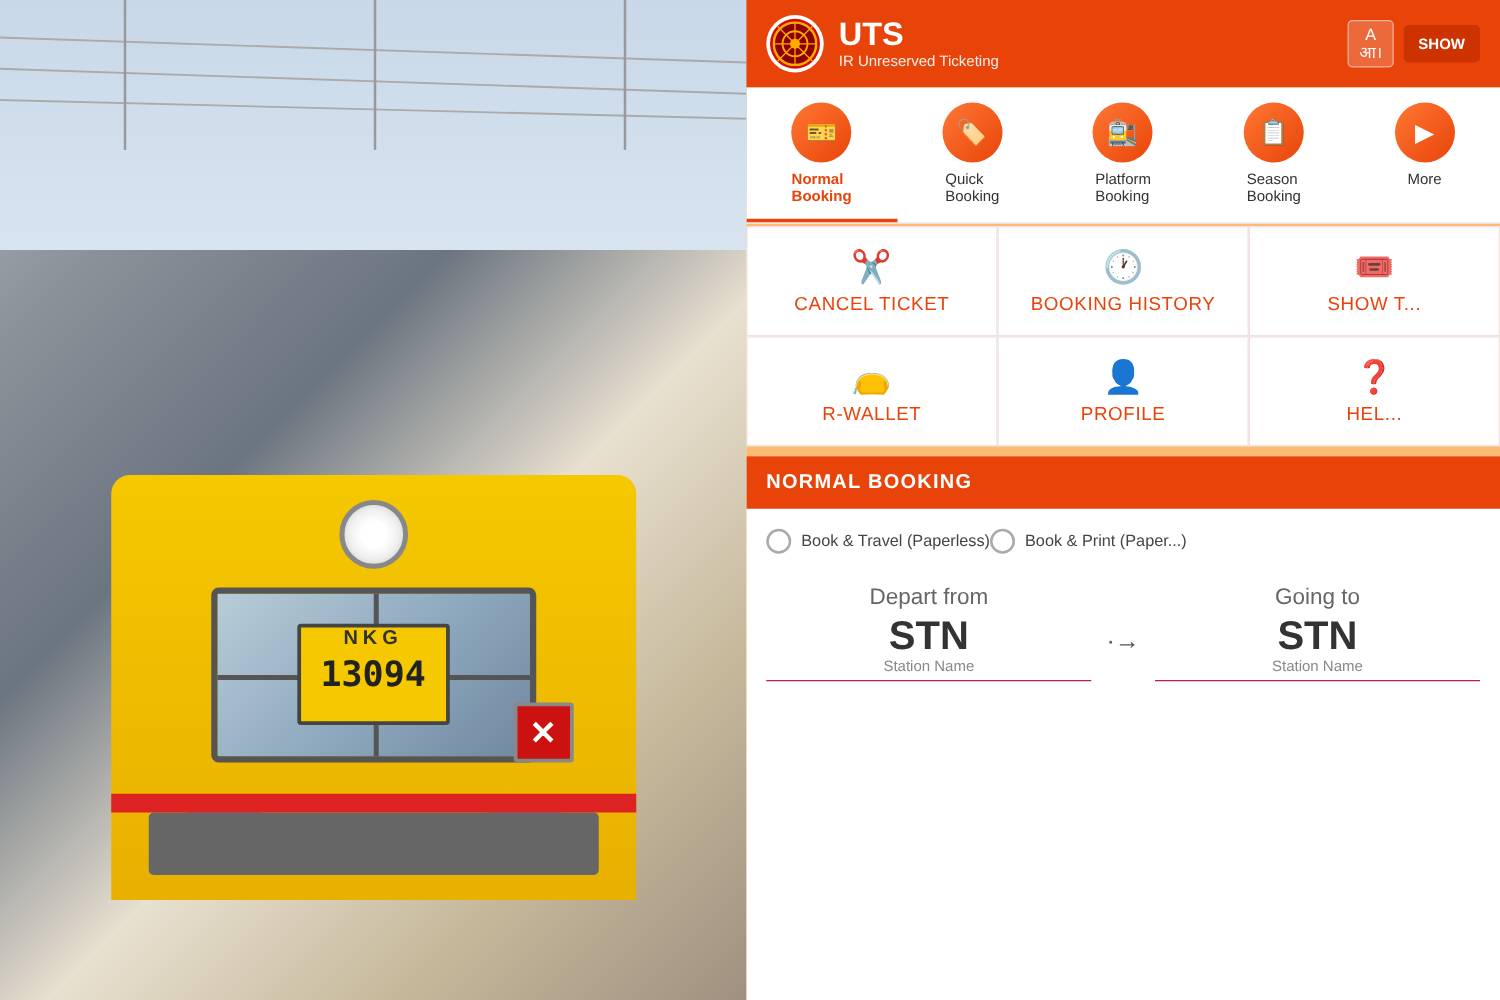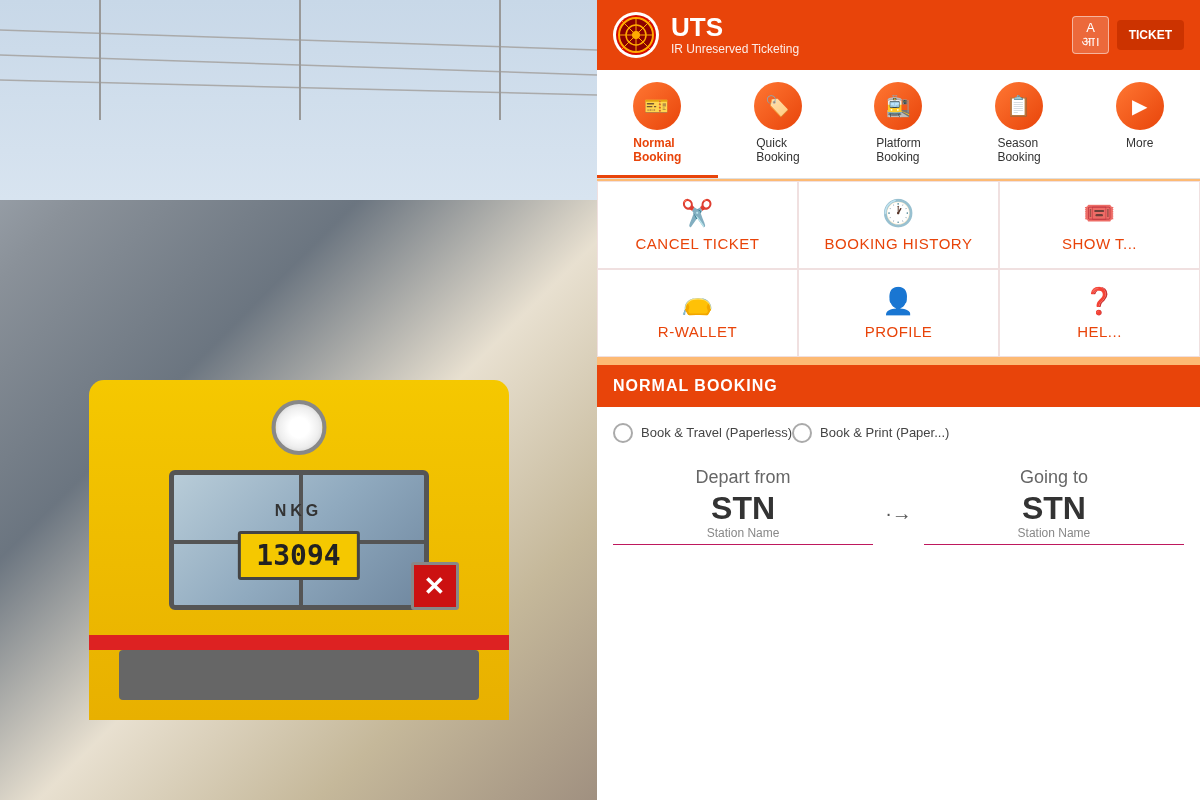--- a/index.html
+++ b/index.html
@@ -354,21 +354,21 @@
 
     <div class="train-main-body" style="position:absolute;bottom:0;left:0;right:0;height:340px;background:linear-gradient(180deg,#f5c800 0%,#e8b000 100%);border-radius:15px 15px 0 0;"></div>
 
     <div style="position:absolute;top:140px;left:50%;transform:translateX(-50%);width:55px;height:55px;background:radial-gradient(circle,#fff 30%,#eee 60%,#bbb 100%);border-radius:50%;border:4px solid #888;"></div>
 
     <div style="position:absolute;top:210px;left:50%;transform:translateX(-50%);width:260px;height:140px;background:linear-gradient(135deg,#b8ccd8 0%,#90aabf 50%,#7088a0 100%);border:5px solid #555;border-radius:6px;">
       <div style="position:absolute;top:50%;left:0;right:0;height:4px;background:#555;"></div>
       <div style="position:absolute;top:0;bottom:0;left:50%;width:4px;background:#555;"></div>
     </div>
 
-    <div style="position:absolute;bottom:140px;left:50%;transform:translateX(-50%);background:#f5c800;border:3px solid #444;padding:5px 16px;border-radius:3px;">
+    <div style="position:absolute;bottom:140px;left:50%;transform:translateX(-50%);background:#f5c800;border:3px solid #444;padding:21px 16px;border-radius:3px;">
       <span style="font-size:28px;font-weight:bold;color:#222;font-family:monospace;">13094</span>
     </div>
 
     <div style="position:absolute;bottom:110px;right:50px;width:48px;height:48px;background:#cc1111;border:3px solid #888;display:flex;align-items:center;justify-content:center;border-radius:3px;">
       <span style="color:white;font-size:26px;font-weight:bold;">✕</span>
     </div>
 
     <div style="position:absolute;bottom:200px;left:50%;transform:translateX(-50%);font-size:16px;font-weight:bold;color:#333;letter-spacing:4px;">NKG</div>
 
     <div style="position:absolute;bottom:50px;left:60px;width:60px;height:30px;background:#888;border-radius:4px;"></div>
@@ -397,21 +397,21 @@
     </div>
     <div class="header-text">
       <div class="header-title">UTS</div>
       <div class="header-subtitle">IR Unreserved Ticketing</div>
     </div>
     <div class="header-right">
       <div class="header-font-btn">
         <span>A</span>
         <span>आ।</span>
       </div>
-      <button class="login-btn">TICKET</button>
+      <button class="login-btn">SHOW</button>
     </div>
   </div>
 
   <div class="booking-tabs">
     <div class="booking-tab active">
       <div class="tab-icon-circle">🎫</div>
       <span class="tab-label">Normal<br>Booking</span>
     </div>
     <div class="booking-tab">
       <div class="tab-icon-circle">🏷️</div>

